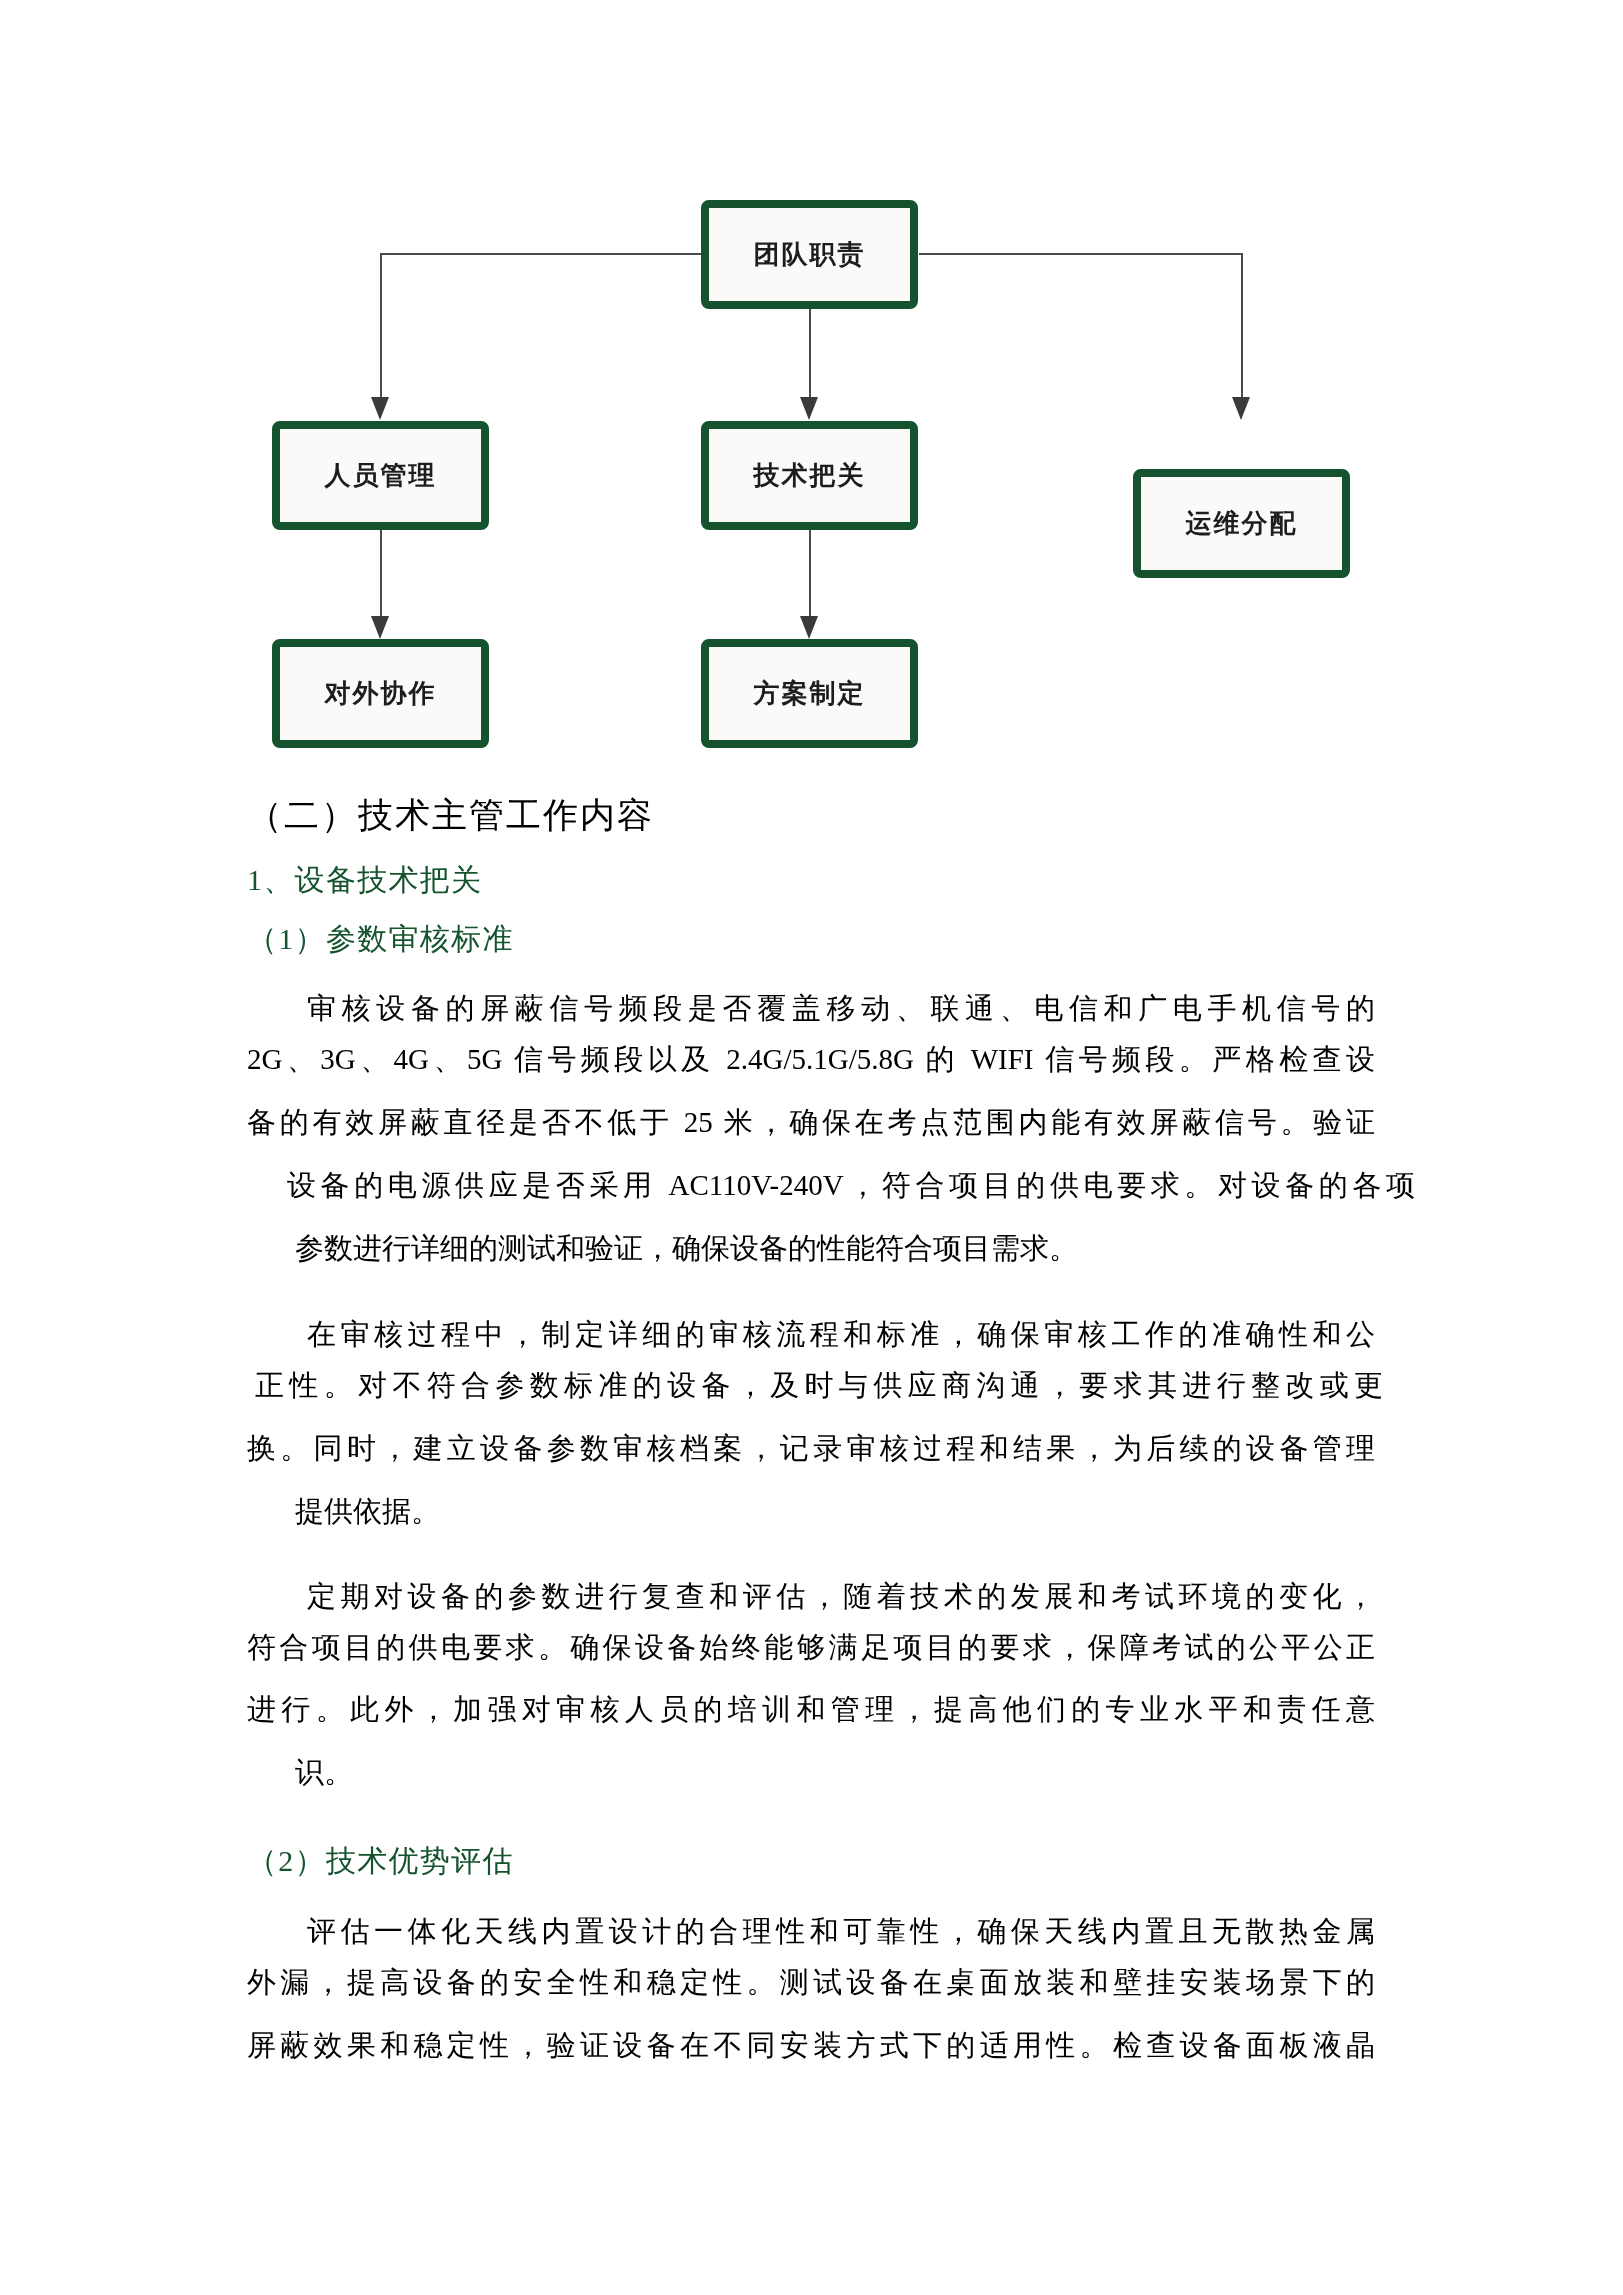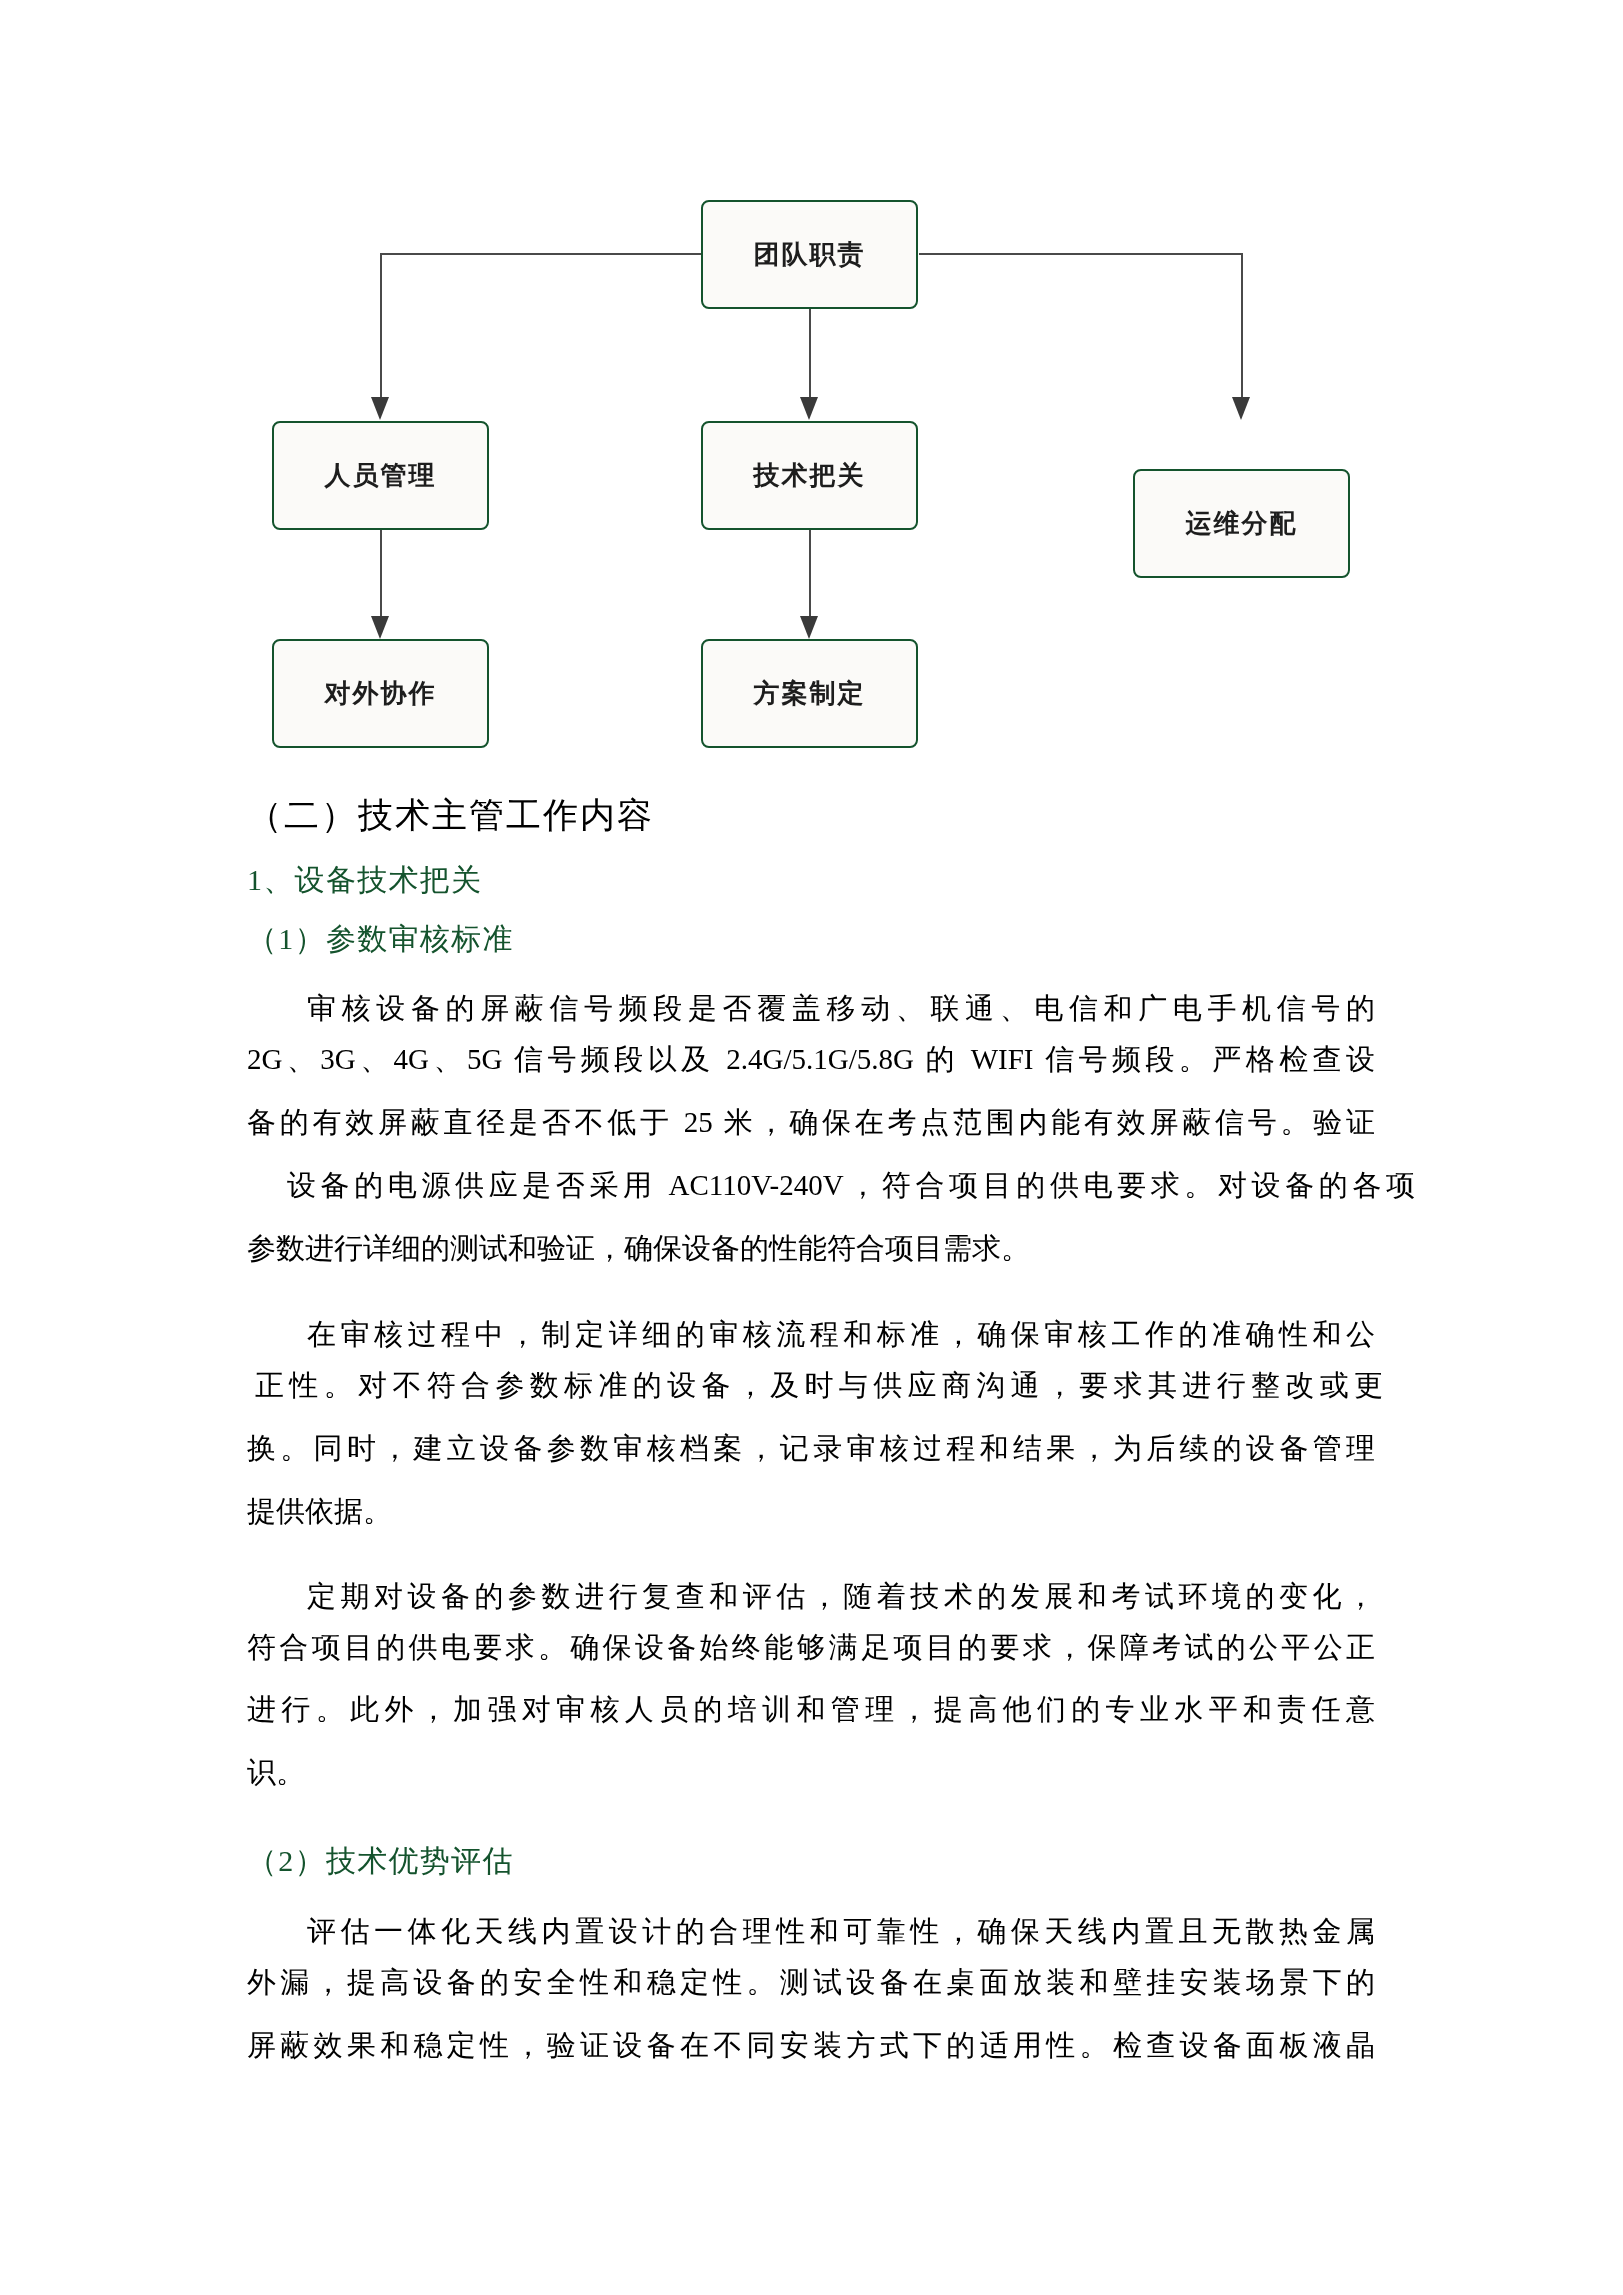--- a/index.html
+++ b/index.html
@@ -11,21 +11,21 @@
     overflow: hidden;
     font-family: "Liberation Serif", "DejaVu Serif", serif;
   }
 
   
   .flowchart { position: absolute; left: 0; top: 0; width: 1623px; height: 785px; }
   .fc-box {
     position: absolute;
     width: 217px; height: 109px;
     box-sizing: border-box;
-    border: 2px solid #14532d;
+    border: 8px solid #14532d;
     border-radius: 7.9px;
     background: #fbfaf8;
     display: flex; align-items: center; justify-content: center;
   }
   .fc-label {
     font-family: "DejaVu Sans", "Liberation Sans", sans-serif;
     font-weight: bold;
     font-size: 26px;
     letter-spacing: 2px;
     color: #1d1d1d;
@@ -55,21 +55,21 @@
   }
   .line {
     position: absolute; left: 247px; width: 1128px;
     box-sizing: border-box;
     font-size: 29px; color: #000;
     line-height: 1.15;
     text-align: justify;
     text-align-last: justify;
   }
   .line.indent { text-indent: 60px; margin-top: 12px; }
-  .line.end { text-align: left; text-align-last: left; }
+  .line.end { text-align: left; text-align-last: left; margin-left: 48px; }
 </style>
 </head>
 <body>
 
 <div class="page">
 
   <div class="flowchart">
 
     <div class="hline" style="left:381px;  top:253px; width:321px;"></div>
     <div class="hline" style="left:919px; top:253px; width:323px;"></div>

